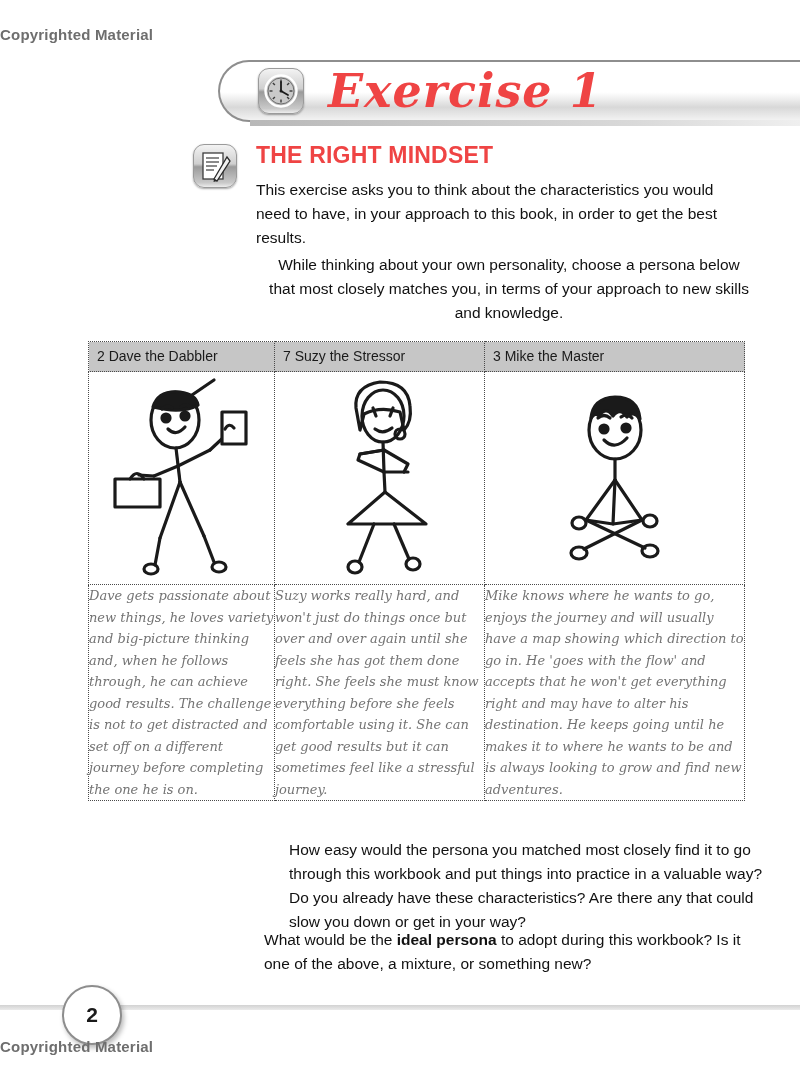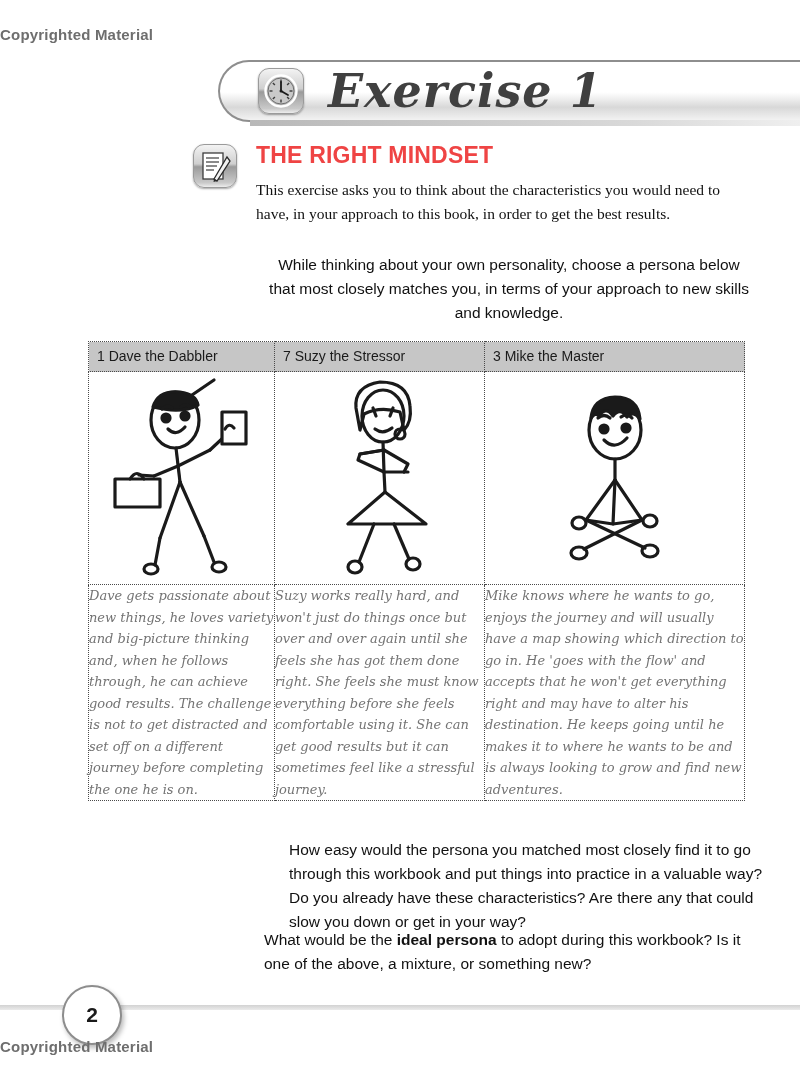--- a/index.html
+++ b/index.html
@@ -67,21 +67,21 @@
   }
   .banner-title {
     position: absolute;
     left: 110px;
     top: 4px;
     font-family: "DejaVu Serif", serif;
     font-style: italic;
     font-weight: bold;
     font-size: 46px;
     letter-spacing: 1px;
-    color: #404040;
+    color: #ef4444;
     white-space: nowrap;
   }
 
   
   .gl-icon {
     position: absolute;
     border-radius: 11px;
     background: linear-gradient(to bottom, #f3f3f3 0%, #cfcfcf 45%, #9b9b9b 52%, #c9c9c9 90%, #ededed 100%);
     border: 1px solid #9a9a9a;
     box-sizing: border-box;
@@ -109,21 +109,21 @@
     font-weight: bold;
     letter-spacing: 0.2px;
     color: #ef4444;
   }
   .para {
     position: absolute;
     font-size: 15.5px;
     line-height: 24px;
     color: #111111;
   }
-  #para-1 { left: 256px; top: 178px; width: 488px; font-family: Liberation Serif, serif; }
+  #para-1 { left: 256px; top: 178px; width: 488px; }
   #para-2 { left: 264px; top: 253px; width: 490px; text-align: center; }
   #para-3 { left: 256px; top: 838px; width: 490px; margin-left: 33px; }
   #para-4 { left: 264px; top: 928px; width: 490px; }
 
   
   .persona-table {
     position: absolute;
     left: 88px;
     top: 341px;
     width: 656px;
@@ -247,21 +247,21 @@
 <div class="para" id="para-2">While thinking about your own personality, choose a persona below that most closely matches you, in terms of your approach to new skills and knowledge.</div>
 
 <table class="persona-table">
   <colgroup>
     <col class="col-a">
       <col class="col-b">
       <col class="col-c">
   </colgroup>
   <tbody>
       <tr>
-    <th>1 Dave the Dabbler</th>
+    <th>2 Dave the Dabbler</th>
     <th>7 Suzy the Stressor</th>
     <th>3 Mike the Master</th>
   </tr>
   <tr>
     <td class="fig-cell">
       <svg width="180" height="206" viewBox="0 0 180 206">
         <g fill="none" stroke="#1a1a1a" stroke-width="3.2" stroke-linecap="round" stroke-linejoin="round">
           <ellipse cx="83" cy="48" rx="24" ry="28"></ellipse>
           <path d="M61 35 Q66 18 88 20 Q104 22 106 33 Q90 42 61 35 Z" fill="#1a1a1a" stroke="#1a1a1a"></path>
           <line x1="100" y1="23" x2="122" y2="8"></line>

